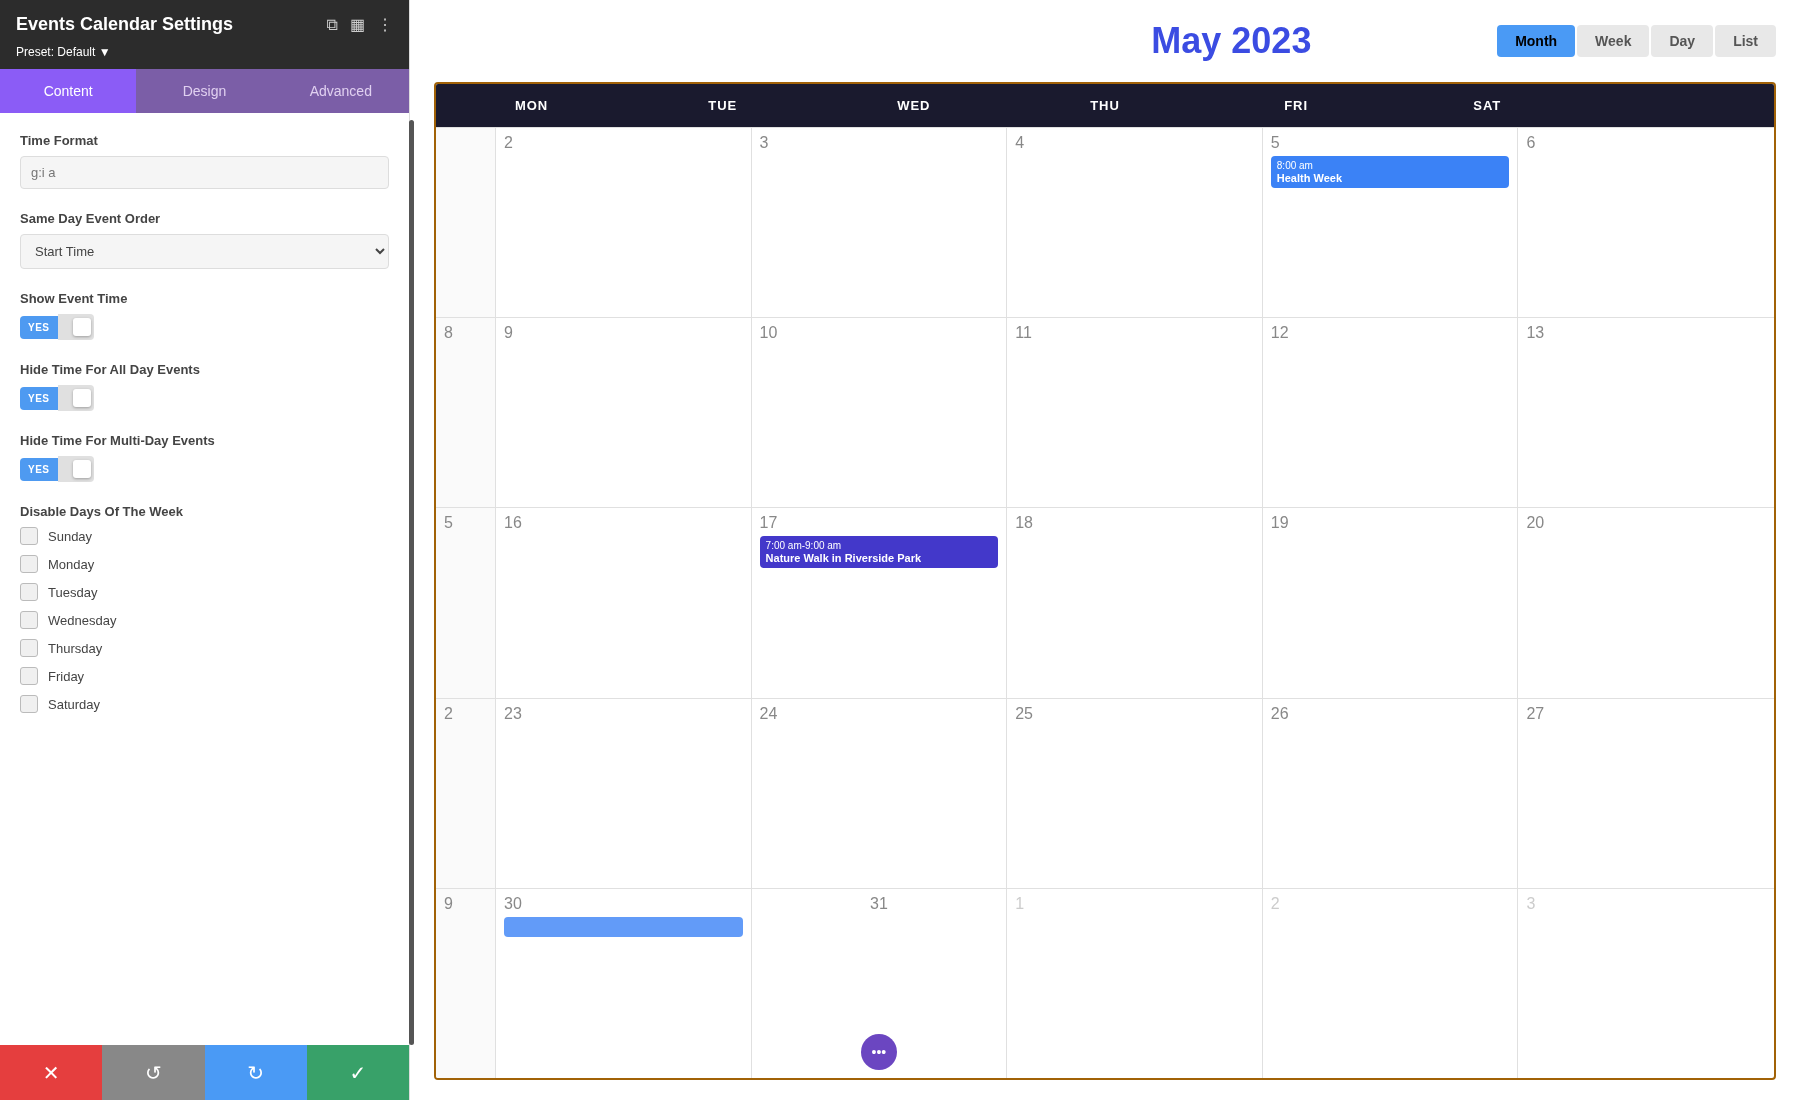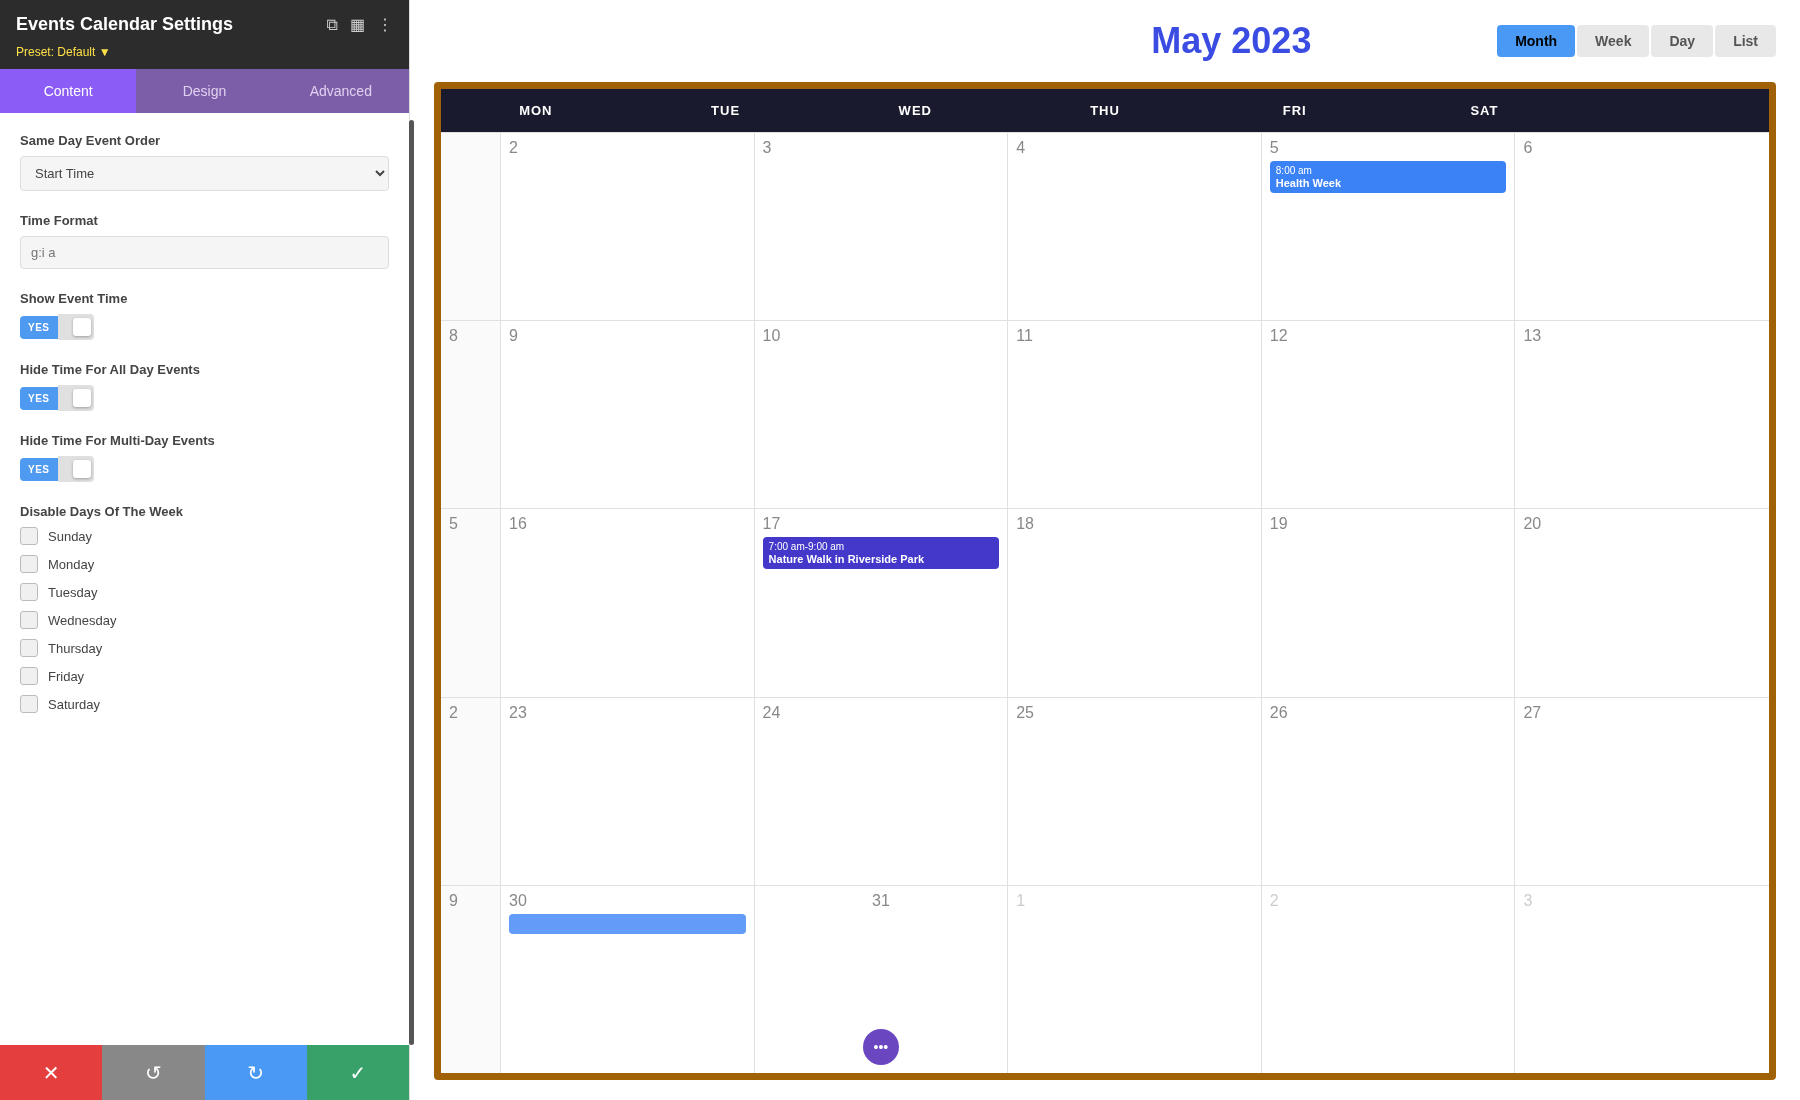--- a/index.html
+++ b/index.html
@@ -38,21 +38,21 @@
       color: #ccc;
       font-size: 16px;
       cursor: pointer;
     }
     .sidebar-preset {
       background: #2c2c2c;
       color: #aaa;
       font-size: 12px;
       padding: 0 16px 10px;
     }
-    .sidebar-preset span { color: #fde047; }
+    .sidebar-preset span { color: #ffffff; }
 
     
     .sidebar-tabs {
       display: flex;
       background: #7b5ea7;
     }
     .sidebar-tab {
       flex: 1;
       text-align: center;
       padding: 14px 0;
@@ -213,21 +213,21 @@
     .view-btn.active {
       background: #4a9af5;
       color: #000000;
     }
 
     
     .cal-grid {
       flex: 1;
       display: flex;
       flex-direction: column;
-      border: 7px solid #a16207;
+      border: 2px solid #a16207;
       border-radius: 4px;
       overflow: hidden;
     }
     .cal-days-header {
       display: grid;
       grid-template-columns: repeat(7, 1fr);
       background: #1a1a2e;
     }
     .cal-day-header {
       padding: 14px 0;
@@ -329,31 +329,31 @@
 
   <div class="sidebar-tabs">
     <div class="sidebar-tab active">Content</div>
     <div class="sidebar-tab">Design</div>
     <div class="sidebar-tab">Advanced</div>
   </div>
 
   <div class="sidebar-body">
 
     <div class="form-group">
+      <label class="form-label">Time Format</label>
+      <input class="form-input" type="text" placeholder="g:i a" style="">
+    </div>
+
+    <div class="form-group">
       <label class="form-label">Same Day Event Order</label>
       <select class="form-select">
         <option>Start Time</option>
         <option>End Time</option>
         <option>Title</option>
       </select>
-    </div>
-
-    <div class="form-group">
-      <label class="form-label">Time Format</label>
-      <input class="form-input" type="text" placeholder="g:i a" style="">
     </div>
 
     <div class="form-group">
       <label class="form-label">Show Event Time</label>
       <div class="toggle-wrap">
         <div class="toggle-yes">YES</div>
         <div class="toggle-switch">
           <div class="toggle-knob"></div>
         </div>
       </div>

